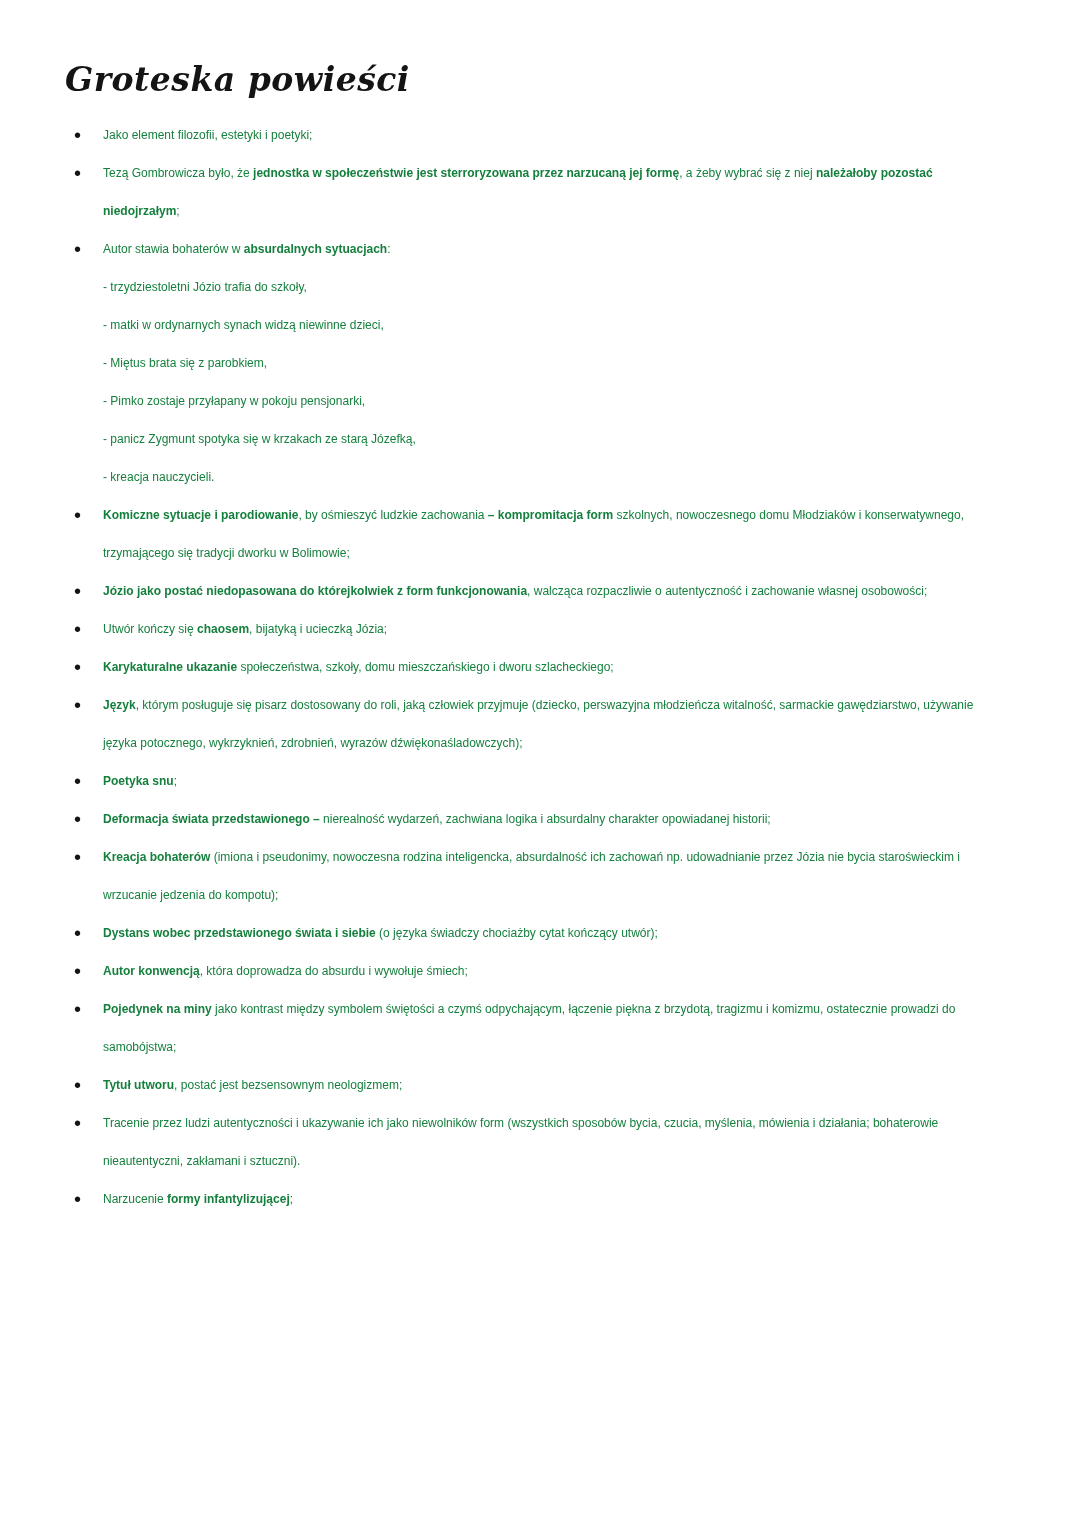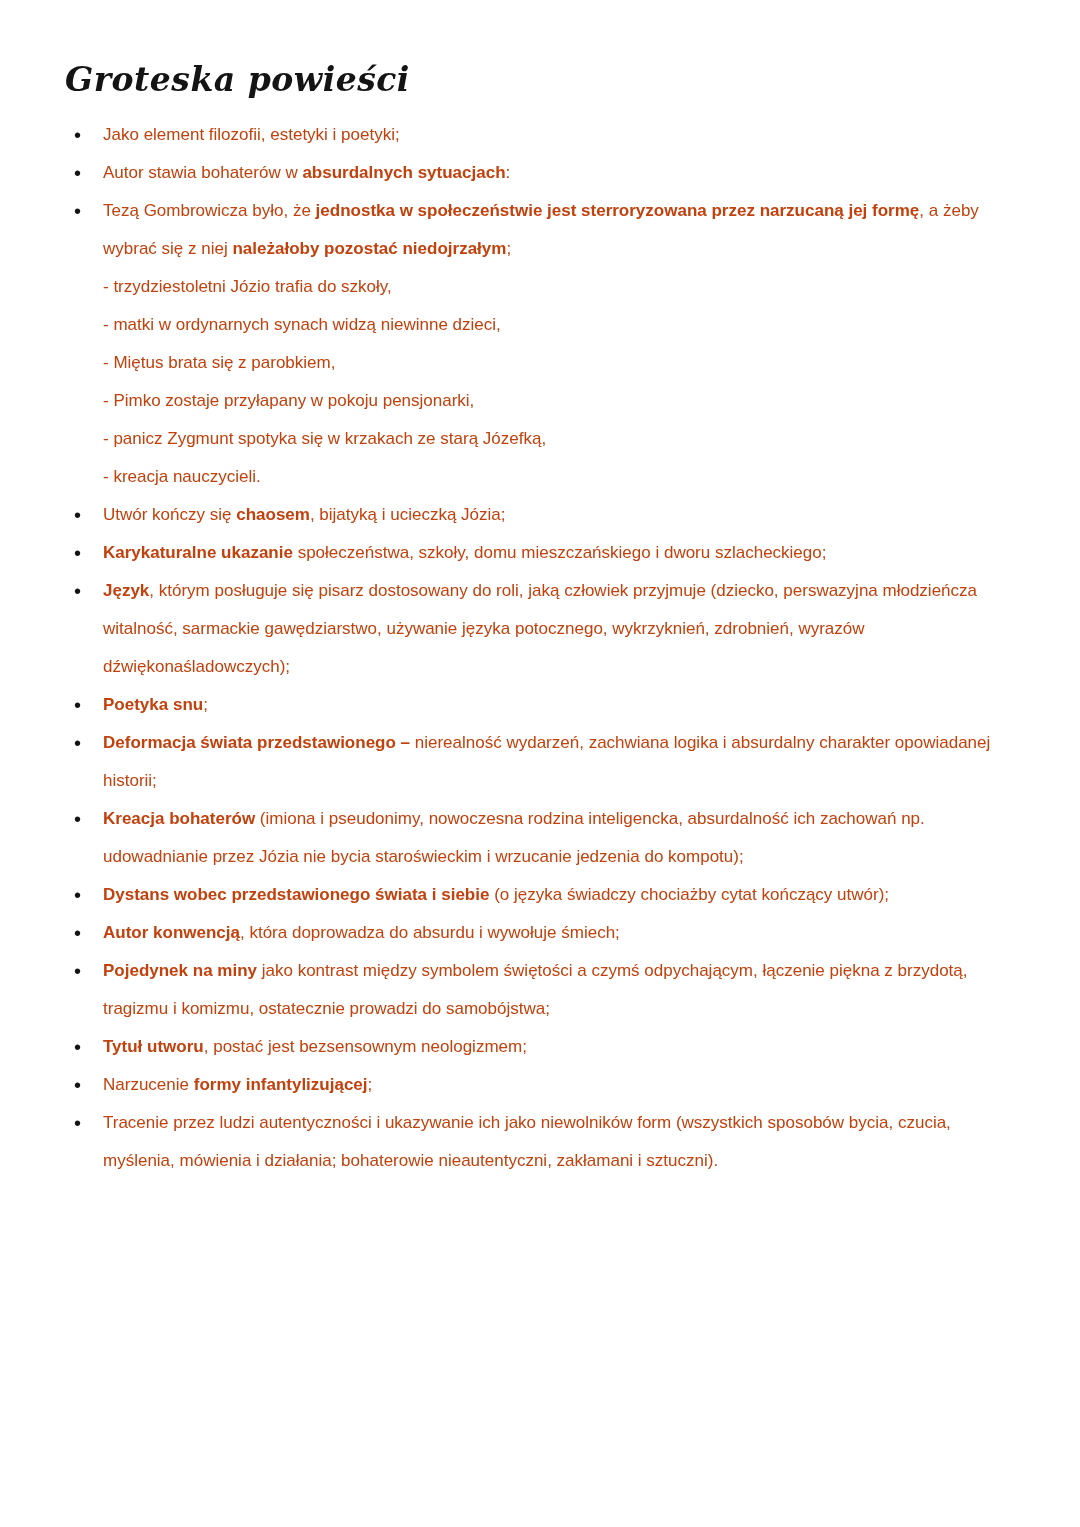--- a/index.html
+++ b/index.html
@@ -33,23 +33,23 @@
   }
   ul.doc-list {
     list-style: none;
     margin: 14px 0 0 0;
     padding: 0;
     max-width: 932px;
   }
   ul.doc-list li {
     position: relative;
     padding-left: 40px;
-    font-size: 17px;
+    font-size: 12px;
     line-height: 38px;
-    color: #c2410c;
+    color: #15803d;
   }
   ul.doc-list li.bullet::before {
     content: "\2022";
     position: absolute;
     left: 11px;
     top: 0;
     font-size: 20px;
     line-height: 38px;
     color: #141414;
   }
@@ -61,34 +61,36 @@
   }
 </style>
 </head>
 <body>
 
 <div class="page">
   <h1 class="doc-title">Groteska powieści</h1>
 
   <ul class="doc-list">
       <li class="bullet"><span>Jako element filozofii, estetyki i poetyki;</span></li>
+      <li class="bullet"><span>Tezą Gombrowicza było, że </span><span class="b">jednostka w społeczeństwie jest sterroryzowana przez narzucaną jej formę</span><span>, a żeby wybrać się z niej </span><span class="b">należałoby pozostać niedojrzałym</span><span>;</span></li>
       <li class="bullet"><span>Autor stawia bohaterów w </span><span class="b">absurdalnych sytuacjach</span><span>:</span></li>
-      <li class="bullet"><span>Tezą Gombrowicza było, że </span><span class="b">jednostka w społeczeństwie jest sterroryzowana przez narzucaną jej formę</span><span>, a żeby wybrać się z niej </span><span class="b">należałoby pozostać niedojrzałym</span><span>;</span></li>
       <li class="dash"><span>- trzydziestoletni Józio trafia do szkoły,</span></li>
       <li class="dash"><span>- matki w ordynarnych synach widzą niewinne dzieci,</span></li>
       <li class="dash"><span>- Miętus brata się z parobkiem,</span></li>
       <li class="dash"><span>- Pimko zostaje przyłapany w pokoju pensjonarki,</span></li>
       <li class="dash"><span>- panicz Zygmunt spotyka się w krzakach ze starą Józefką,</span></li>
       <li class="dash"><span>- kreacja nauczycieli.</span></li>
+      <li class="bullet"><span class="b">Komiczne sytuacje i parodiowanie</span><span>, by ośmieszyć ludzkie zachowania </span><span class="b">– kompromitacja form</span><span> szkolnych, nowoczesnego domu Młodziaków i konserwatywnego, trzymającego się tradycji dworku w Bolimowie;</span></li>
+      <li class="bullet"><span class="b">Józio jako postać niedopasowana do którejkolwiek z form funkcjonowania</span><span>, walcząca rozpaczliwie o autentyczność i zachowanie własnej osobowości;</span></li>
       <li class="bullet"><span>Utwór kończy się </span><span class="b">chaosem</span><span>, bijatyką i ucieczką Józia;</span></li>
       <li class="bullet"><span class="b">Karykaturalne ukazanie</span><span> społeczeństwa, szkoły, domu mieszczańskiego i dworu szlacheckiego;</span></li>
       <li class="bullet"><span class="b">Język</span><span>, którym posługuje się pisarz dostosowany do roli, jaką człowiek przyjmuje (dziecko, perswazyjna młodzieńcza witalność, sarmackie gawędziarstwo, używanie języka potocznego, wykrzyknień, zdrobnień, wyrazów dźwiękonaśladowczych);</span></li>
       <li class="bullet"><span class="b">Poetyka snu</span><span>;</span></li>
       <li class="bullet"><span class="b">Deformacja świata przedstawionego –</span><span> nierealność wydarzeń, zachwiana logika i absurdalny charakter opowiadanej historii;</span></li>
       <li class="bullet"><span class="b">Kreacja bohaterów</span><span> (imiona i pseudonimy, nowoczesna rodzina inteligencka, absurdalność ich zachowań np. udowadnianie przez Józia nie bycia staroświeckim i wrzucanie jedzenia do kompotu);</span></li>
       <li class="bullet"><span class="b">Dystans wobec przedstawionego świata i siebie</span><span> (o języka świadczy chociażby cytat kończący utwór);</span></li>
       <li class="bullet"><span class="b">Autor konwencją</span><span>, która doprowadza do absurdu i wywołuje śmiech;</span></li>
       <li class="bullet"><span class="b">Pojedynek na miny</span><span> jako kontrast między symbolem świętości a czymś odpychającym, łączenie piękna z brzydotą, tragizmu i komizmu, ostatecznie prowadzi do samobójstwa;</span></li>
       <li class="bullet"><span class="b">Tytuł utworu</span><span>, postać jest bezsensownym neologizmem;</span></li>
+      <li class="bullet"><span>Tracenie przez ludzi autentyczności i ukazywanie ich jako niewolników form (wszystkich sposobów bycia, czucia, myślenia, mówienia i działania; bohaterowie nieautentyczni, zakłamani i sztuczni).</span></li>
       <li class="bullet"><span>Narzucenie </span><span class="b">formy infantylizującej</span><span>;</span></li>
-      <li class="bullet"><span>Tracenie przez ludzi autentyczności i ukazywanie ich jako niewolników form (wszystkich sposobów bycia, czucia, myślenia, mówienia i działania; bohaterowie nieautentyczni, zakłamani i sztuczni).</span></li>
     </ul>
 </div>
 
 </body></html>

